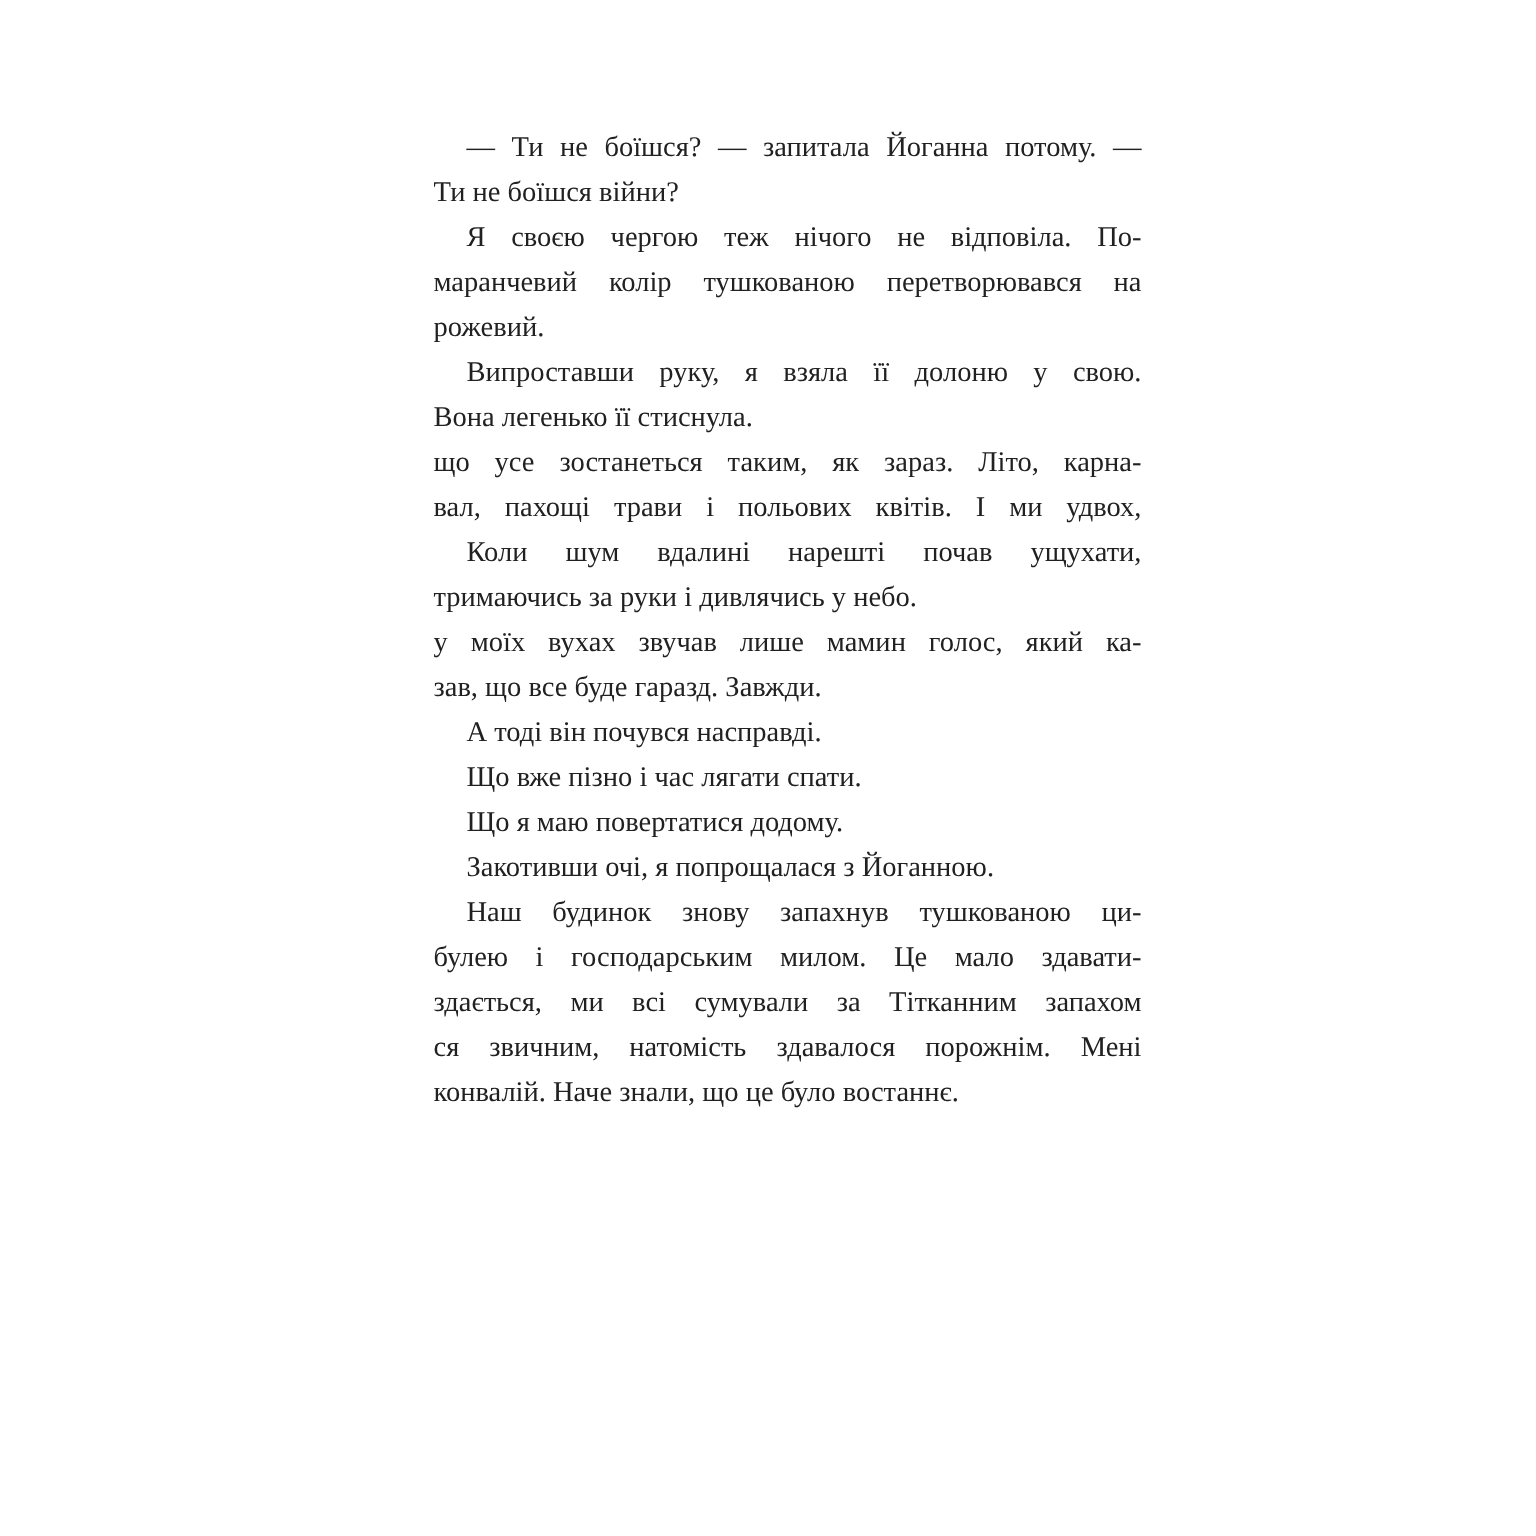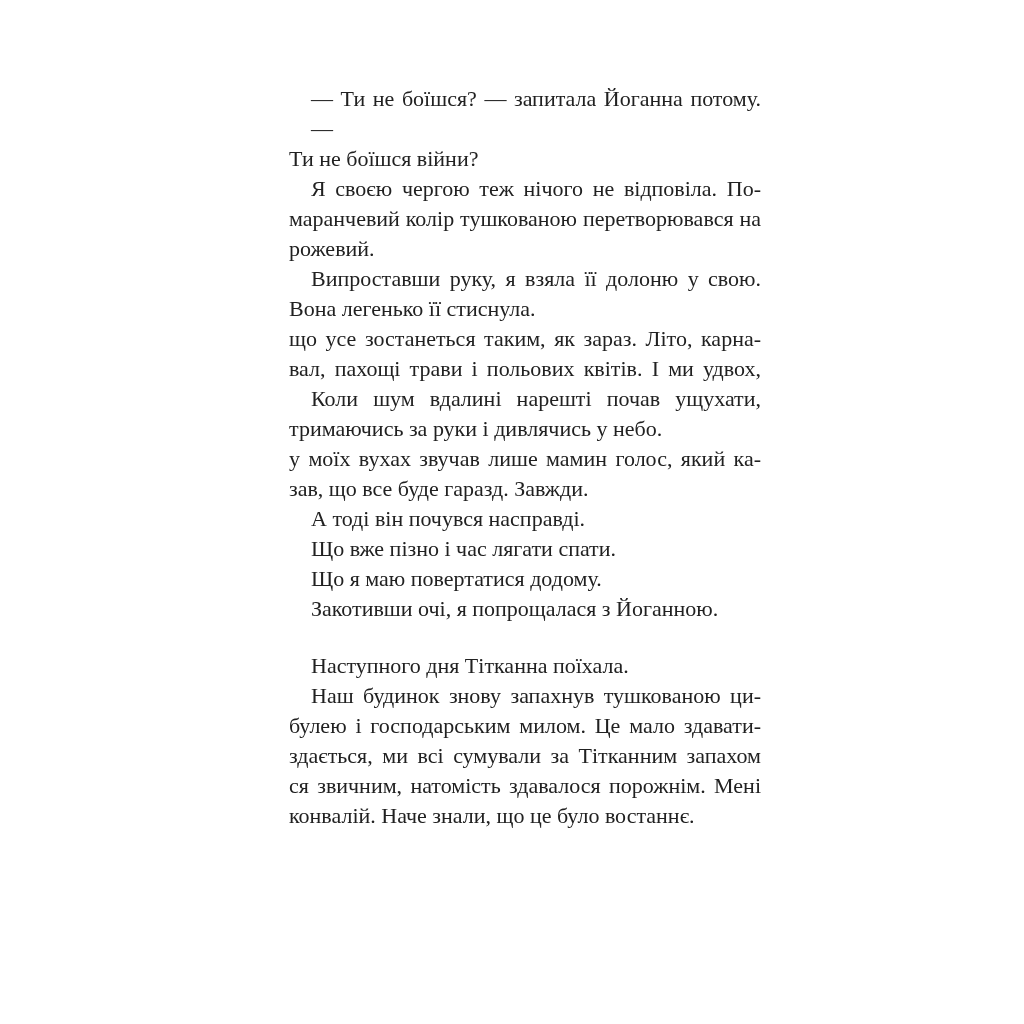--- a/index.html
+++ b/index.html
@@ -15,21 +15,21 @@
     overflow: hidden;
     font-family: "Liberation Serif", serif;
   }
   .page {
     position: absolute;
     left: 289px;
     top: 84px;
     width: 472px;
   }
   .line {
-    font-size: 22px;
+    font-size: 19px;
     line-height: 30px;
     color: var(--text-color, #212121);
     text-align: left;
     white-space: normal;
   }
   .line.justify {
     text-align: justify;
     text-align-last: justify;
   }
   .line.indent {
@@ -54,20 +54,19 @@
       <div class="line justify">що усе зостанеться таким, як зараз. Літо, карна-</div>
       <div class="line justify">вал, пахощі трави і польових квітів. І ми удвох,</div>
       <div class="line indent justify">Коли шум вдалині нарешті почав ущухати,</div>
       <div class="line">тримаючись за руки і дивлячись у небо.</div>
       <div class="line justify">у моїх вухах звучав лише мамин голос, який ка-</div>
       <div class="line">зав, що все буде гаразд. Завжди.</div>
       <div class="line indent">А тоді він почувся насправді.</div>
       <div class="line indent">Що вже пізно і час лягати спати.</div>
       <div class="line indent">Що я маю повертатися додому.</div>
       <div class="line indent">Закотивши очі, я попрощалася з Йоганною.</div>
-      <div class="line indent gap">Наступного дня Тітканна поїхала.</div>
       <div class="line indent justify">Наш будинок знову запахнув тушкованою ци-</div>
       <div class="line justify">булею і господарським милом. Це мало здавати-</div>
       <div class="line justify">здається, ми всі сумували за Тітканним запахом</div>
       <div class="line justify">ся звичним, натомість здавалося порожнім. Мені</div>
       <div class="line">конвалій. Наче знали, що це було востаннє.</div>
     </div>
 </div>
 
 </body></html>

